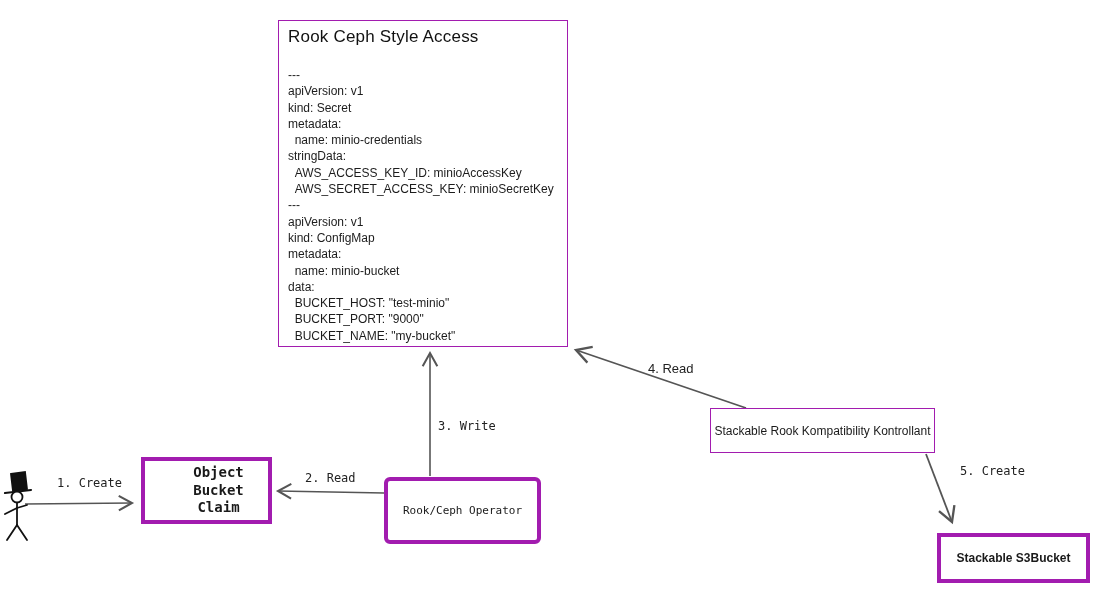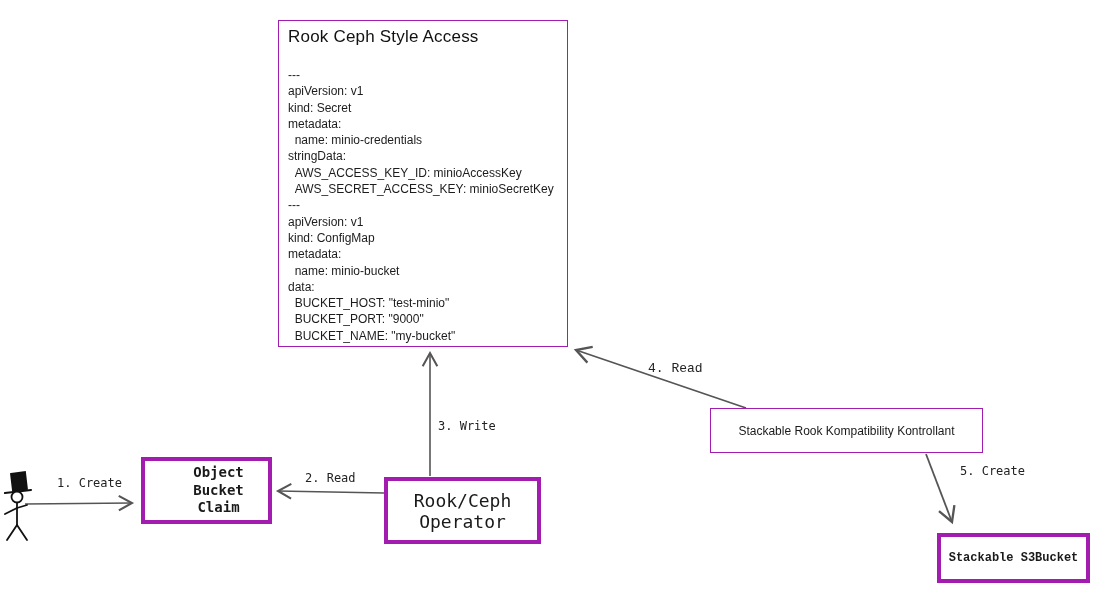--- a/index.html
+++ b/index.html
@@ -13,27 +13,27 @@
     position:absolute;left:9px;top:6px;font-size:17px;letter-spacing:.2px;color:#111;
   }
   .node-main .yaml{
     position:absolute;left:9px;top:46px;right:4px;
     font-size:12px;line-height:16.3px;white-space:pre-wrap;color:#1c1c1c;
   }
   .node-center{display:flex;align-items:center;justify-content:center;text-align:center;}
   .node-obc{left:141px;top:457px;width:131px;height:67px;
     font-family:"DejaVu Sans Mono","Liberation Mono",monospace;font-size:14px;font-weight:bold;line-height:1.25;padding-left:24px;}
   .node-op{left:384px;top:477px;width:157px;height:67px;
-    font-family:"DejaVu Sans Mono","Liberation Mono",monospace;font-size:18px;}
-  .node-kon{left:710px;top:408px;width:273px;height:45px;font-size:12px;border-width:1.5px;}
+    font-family:"DejaVu Sans Mono","Liberation Mono",monospace;font-size:11px;border-radius:6px;}
+  .node-kon{left:710px;top:408px;width:225px;height:45px;font-size:12px;border-width:1.5px;}
   .node-s3{left:937px;top:533px;width:153px;height:50px;
-    font-family:Liberation Mono, monospace;font-size:12px;font-weight:bold;align-items:center;}
+    font-family:Liberation Sans, sans-serif;font-size:12px;font-weight:bold;align-items:center;}
   .edge-label{position:absolute;font-family:"DejaVu Sans Mono","Liberation Mono",monospace;
     font-size:12px;color:#222;white-space:nowrap;}
-  .edge-label.sans{font-family:Liberation Mono, monospace;font-size:13px;}
+  .edge-label.sans{font-family:Liberation Sans, sans-serif;font-size:13px;}
   #arrows{position:absolute;left:0;top:0;width:1094px;height:591px;pointer-events:none;}
 </style>
 </head>
 <body>
 
 <div id="canvas">
 
   <svg id="arrows" viewBox="0 0 1094 591" xmlns="http://www.w3.org/2000/svg">
     <defs>
       <marker id="openArrow" viewBox="0 0 12 12" refX="10" refY="6" markerWidth="11" markerHeight="11" orient="auto-start-reverse">

